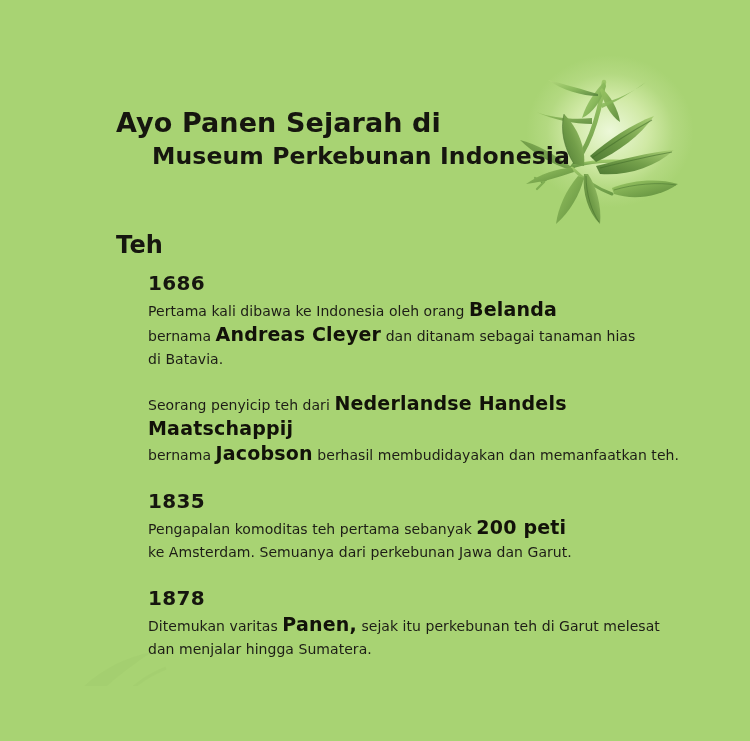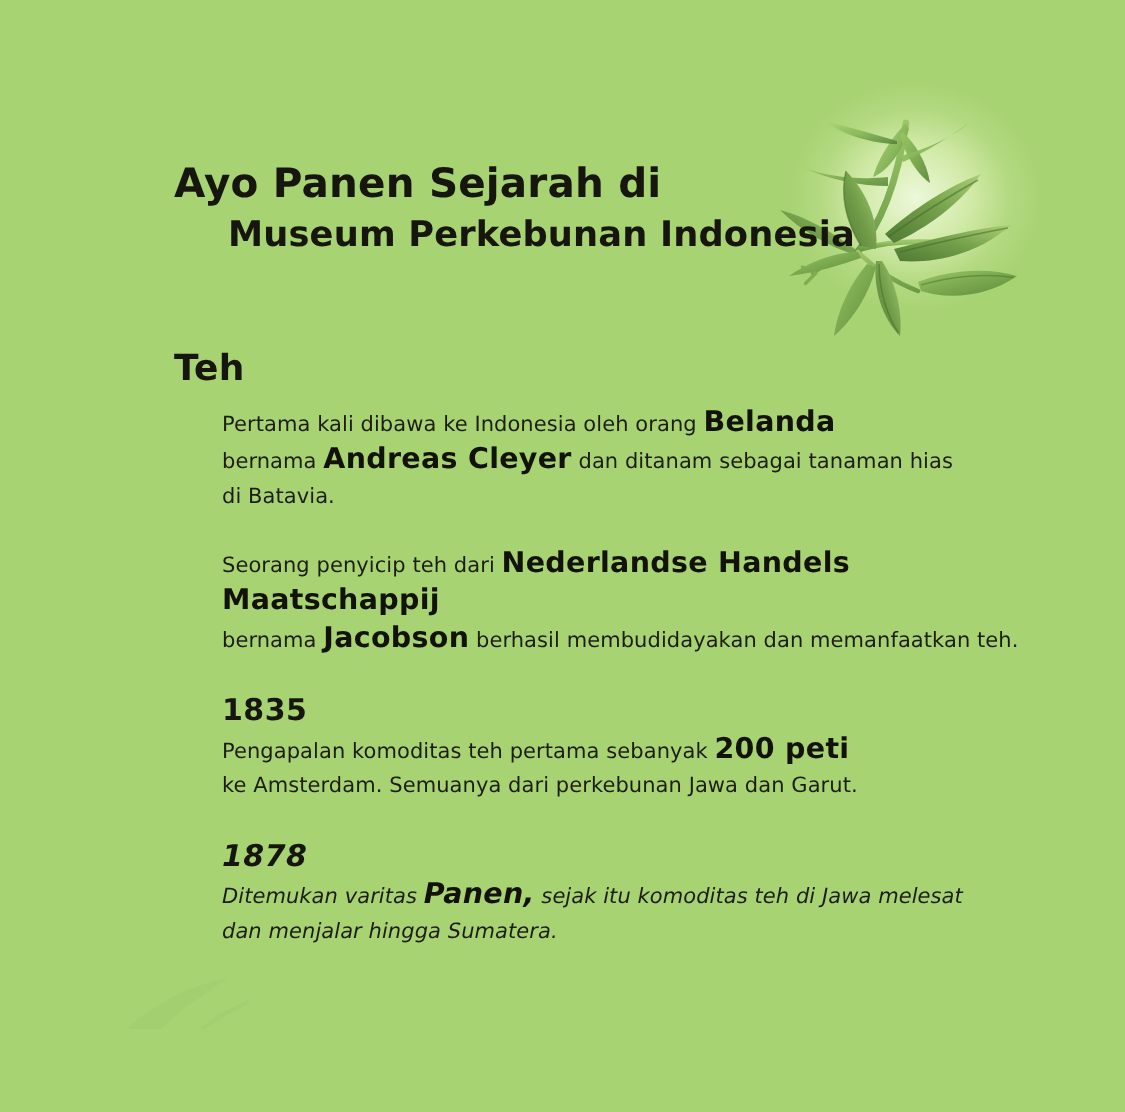--- a/index.html
+++ b/index.html
@@ -102,21 +102,20 @@
     position: absolute;
     left: 148px;
     top: 270px;
     width: 560px;
   }
   .entry {
     margin-bottom: 21px;
   }
   .entry:last-child {
     margin-bottom: 0;
-    font-style: italic;
   }
   .entry-year {
     font-size: 20px;
     font-weight: bold;
     letter-spacing: 0.3px;
     line-height: 26px;
     color: #16160f;
     margin-bottom: 2px;
   }
   .entry-body {
@@ -202,28 +201,29 @@
 
   <div class="title-block">
     <div class="title-line1">Ayo Panen Sejarah di</div>
     <div class="title-line2">Museum Perkebunan Indonesia</div>
   </div>
 
   <div class="section-heading">Teh</div>
 
   <div class="entries">
     <div class="entry">
+      <div class="entry-year">1686</div>
       <div class="entry-body"><span>Pertama kali dibawa ke Indonesia oleh orang </span><span class="em">Belanda</span><br><span>bernama </span><span class="em">Andreas Cleyer</span><span> dan ditanam sebagai tanaman hias</span><br><span>di Batavia.</span></div>
     </div>
     <div class="entry">
       <div class="entry-body"><span>Seorang penyicip teh dari </span><span class="em">Nederlandse Handels Maatschappij</span><br><span>bernama </span><span class="em">Jacobson</span><span> berhasil membudidayakan dan memanfaatkan teh.</span></div>
     </div>
     <div class="entry">
       <div class="entry-year">1835</div>
       <div class="entry-body"><span>Pengapalan komoditas teh pertama sebanyak </span><span class="em">200 peti</span><br><span>ke Amsterdam. Semuanya dari perkebunan Jawa dan Garut.</span></div>
     </div>
     <div class="entry">
       <div class="entry-year">1878</div>
-      <div class="entry-body"><span>Ditemukan varitas </span><span class="em">Panen,</span><span> sejak itu komoditas teh di Jawa melesat</span><br><span>dan menjalar hingga Sumatera.</span></div>
+      <div class="entry-body"><span>Ditemukan varitas </span><span class="em">Panen,</span><span> sejak itu perkebunan teh di Garut melesat</span><br><span>dan menjalar hingga Sumatera.</span></div>
     </div>
   </div>
 
 </div>
 
 </body></html>

